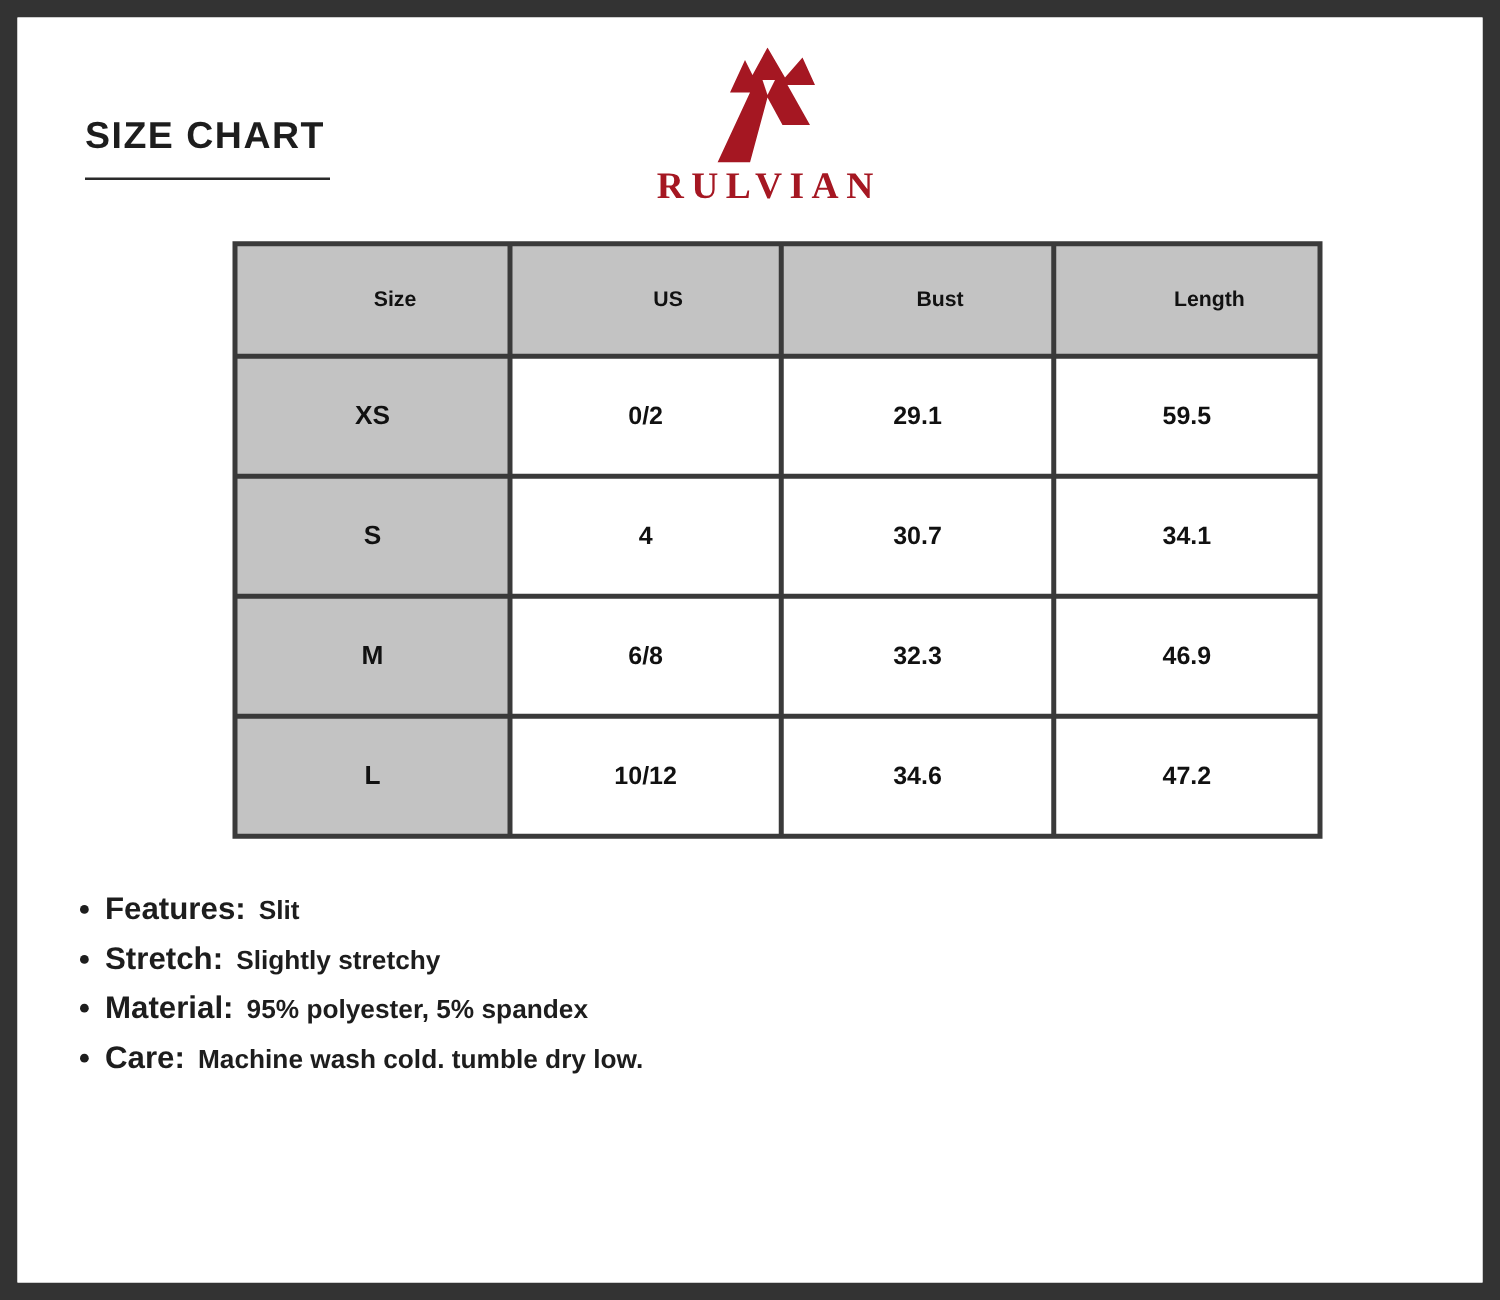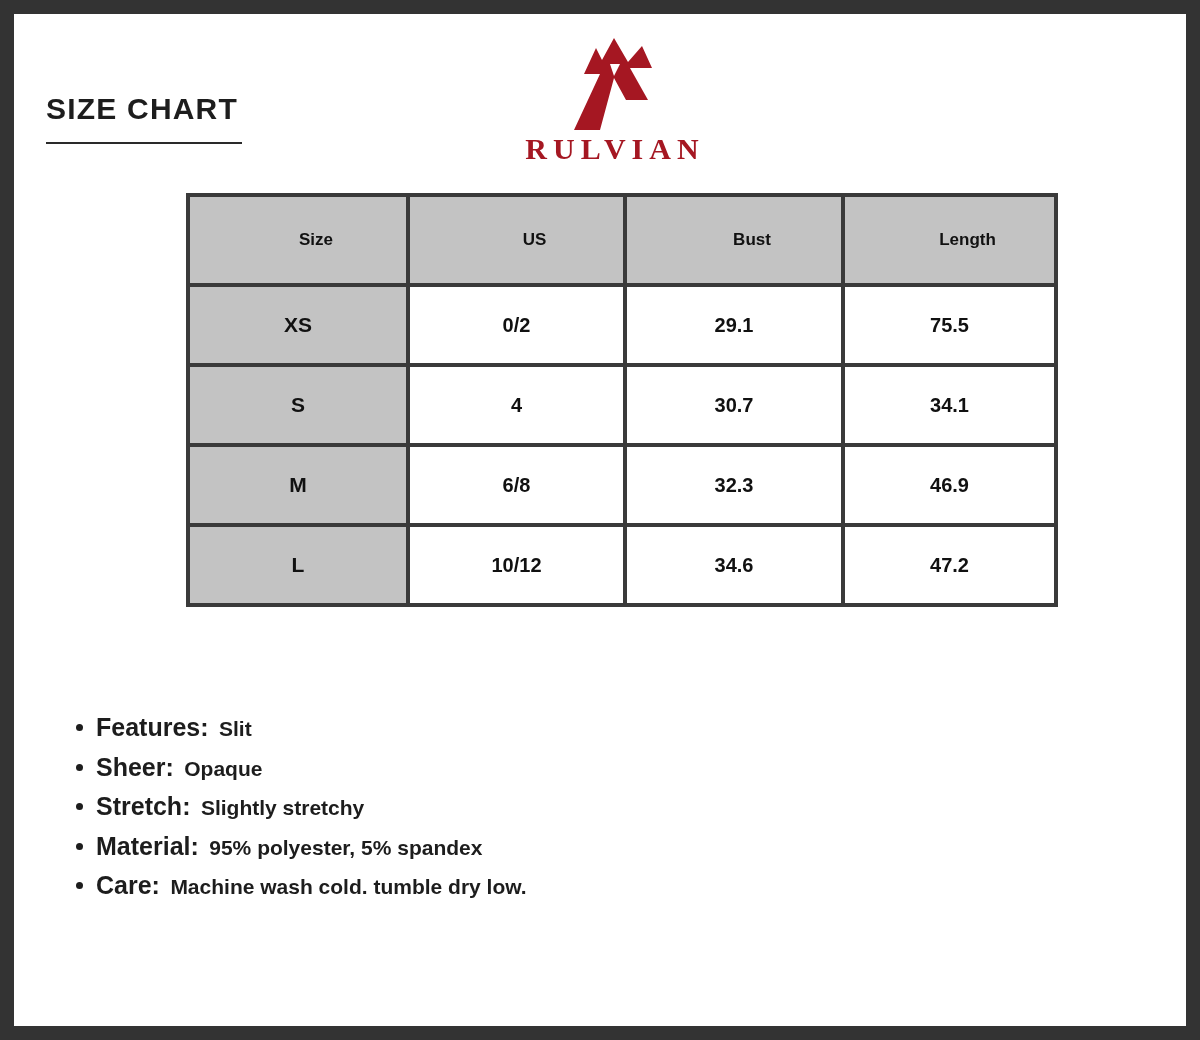--- a/index.html
+++ b/index.html
@@ -26,21 +26,21 @@
 
   .inner {
     position: absolute;
     left: 0; top: 0; right: 0; bottom: 0;
     background: #ffffff;
   }
 
   
   .title-block {
     position: absolute;
-    left: 32px;
+    left: 54px;
     top: 78px;
     width: 260px;
   }
   .title {
     font-size: 30px;
     font-weight: bold;
     letter-spacing: 1.2px;
     color: #1d1d1d;
     margin: 0;
     white-space: nowrap;
@@ -89,42 +89,42 @@
     table-layout: fixed;
   }
   table.size-table th,
   table.size-table td {
     background: #ffffff;
     text-align: center;
     vertical-align: middle;
     font-size: 20px;
     font-weight: bold;
     color: #111111;
-    height: 76px;
+    height: 92px;
     padding: 0;
   }
   table.size-table thead th {
     background: #c3c3c3;
     font-size: 17px;
     height: 86px;
     padding-left: 36px;
   }
   table.size-table tbody td.sizecol {
     background: #c3c3c3;
     font-size: 21px;
   }
   table.size-table col.c1 { width: 216px; }
   table.size-table col.c2 { width: 213px; }
   table.size-table col.c3 { width: 214px; }
   table.size-table col.c4 { width: 209px; }
 
   
   .notes {
     position: absolute;
-    left: 56px;
+    left: 44px;
     top: 700px;
     width: 1000px;
     list-style: none;
     margin: 0;
     padding: 0;
   }
   .notes li {
     position: relative;
     padding-left: 26px;
     margin-bottom: 12px;
@@ -186,21 +186,21 @@
             <th>US</th>
             <th>Bust</th>
             <th>Length</th>
           </tr>
         </thead>
         <tbody>
           <tr>
             <td class="sizecol">XS</td>
             <td>0/2</td>
             <td>29.1</td>
-            <td>75.5</td>
+            <td>59.5</td>
           </tr>
           <tr>
             <td class="sizecol">S</td>
             <td>4</td>
             <td>30.7</td>
             <td>34.1</td>
           </tr>
           <tr>
             <td class="sizecol">M</td>
             <td>6/8</td>
@@ -216,24 +216,20 @@
         </tbody>
       </table>
     </div>
 
     <ul class="notes">
       <li>
         <span class="note-label">Features:</span>
         <span class="note-value">Slit</span>
       </li>
       <li>
-        <span class="note-label">Sheer:</span>
-        <span class="note-value">Opaque</span>
-      </li>
-      <li>
         <span class="note-label">Stretch:</span>
         <span class="note-value">Slightly stretchy</span>
       </li>
       <li>
         <span class="note-label">Material:</span>
         <span class="note-value">95% polyester, 5% spandex</span>
       </li>
       <li>
         <span class="note-label">Care:</span>
         <span class="note-value">Machine wash cold. tumble dry low.</span>

